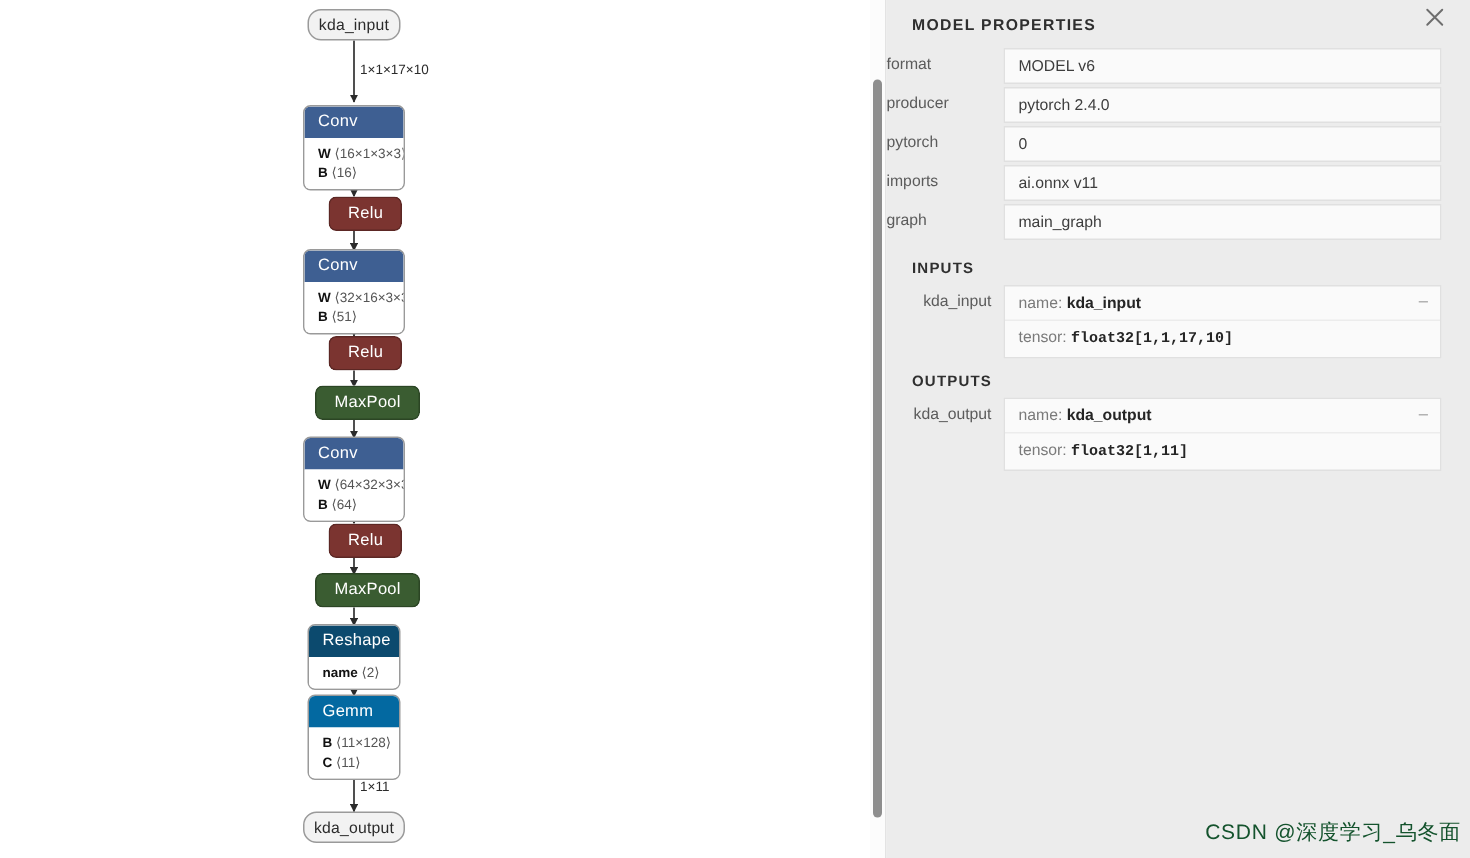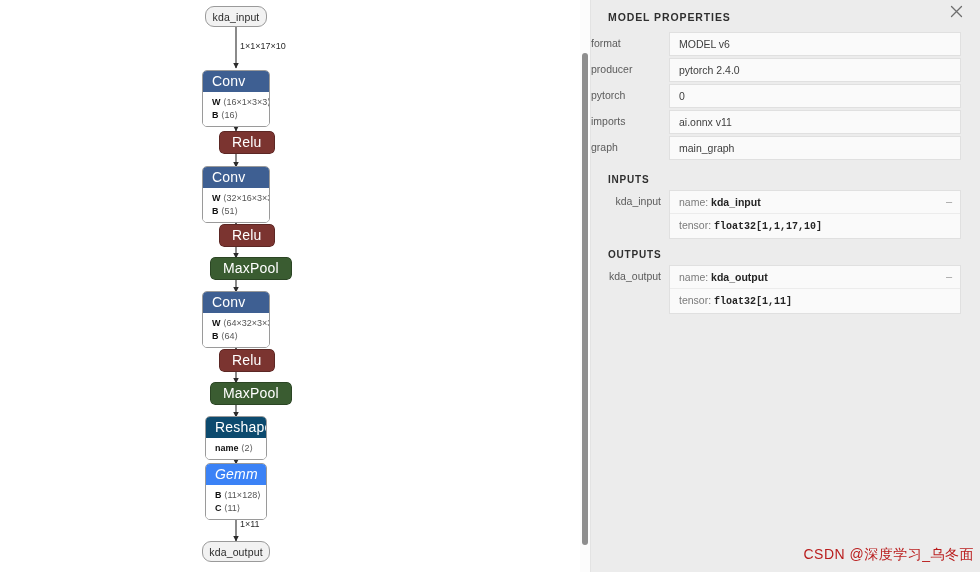--- a/index.html
+++ b/index.html
@@ -58,21 +58,21 @@
     border-radius: 5px;
     overflow: hidden;
     border: 1px solid #9a9a9a;
     background: #ffffff;
   }
   .op-node.simple { border: none; }
   .op-header {
     box-sizing: border-box;
     width: 100%;
     color: #ffffff;
-    font-size: 14px;
+    font-size: 11px;
     padding: 4px 9px 4px 9px;
     letter-spacing: .2px;
     line-height: 13px;
   }
   .op-node.simple .op-header {
     border-radius: 5px;
     text-align: center;
     padding: 4px 12px;
     border: 1px solid rgba(0,0,0,.25);
   }
@@ -255,21 +255,21 @@
 
   .sp-12 { height: 12px; }
   .sp-8  { height: 8px; }
 
   
   #watermark {
     position: absolute;
     right: 6px;
     bottom: 8px;
     font-size: 14px;
-    color: #b91c1c;
+    color: #14532d;
     letter-spacing: .5px;
     white-space: nowrap;
     pointer-events: none;
     user-select: none;
   }
 </style>
 </head>
 <body>
 
 <div id="app">
@@ -380,21 +380,21 @@
       <div class="op-header" style="background:#0c4a6e;">Reshape</div>
       <div class="op-body">
         <div class="attr-row">
           <span class="attr-name">name</span>
           <span class="attr-val">⟨2⟩</span>
         </div>
       </div>
     </div>
 
     <div class="op-node" style="left:205px; top:463px; width:62px;">
-      <div class="op-header" style="background:#3b82f6;font-style:italic;">Gemm</div>
+      <div class="op-header" style="background:#0369a1;">Gemm</div>
       <div class="op-body">
         <div class="attr-row">
           <span class="attr-name">B</span>
           <span class="attr-val">⟨11×128⟩</span>
         </div>
         <div class="attr-row">
           <span class="attr-name">C</span>
           <span class="attr-val">⟨11⟩</span>
         </div>
       </div>

